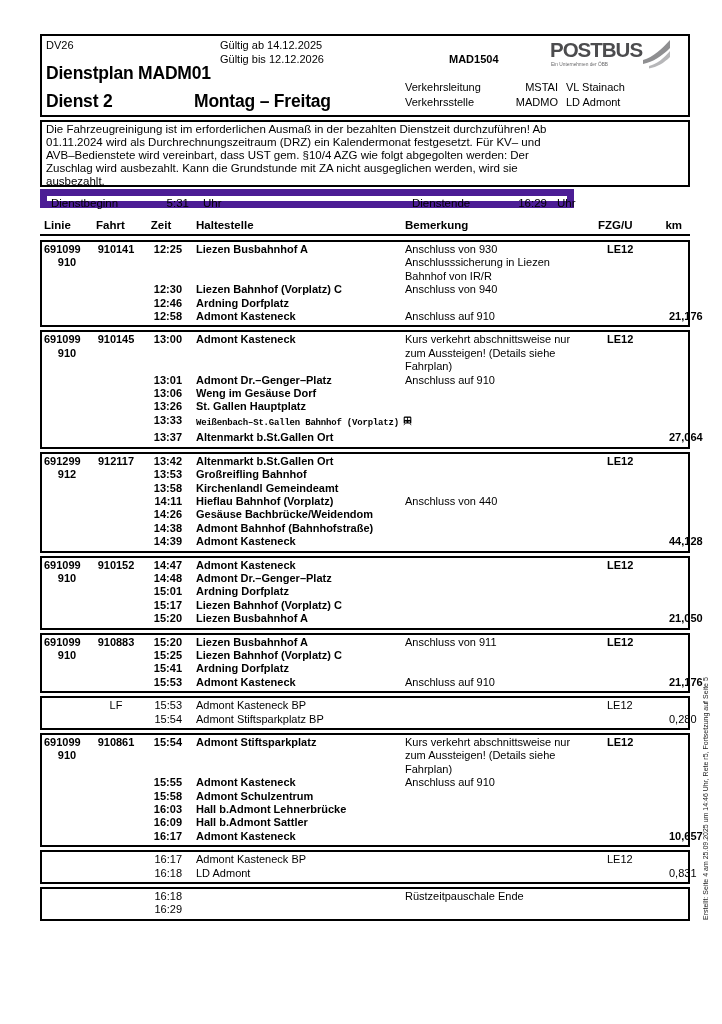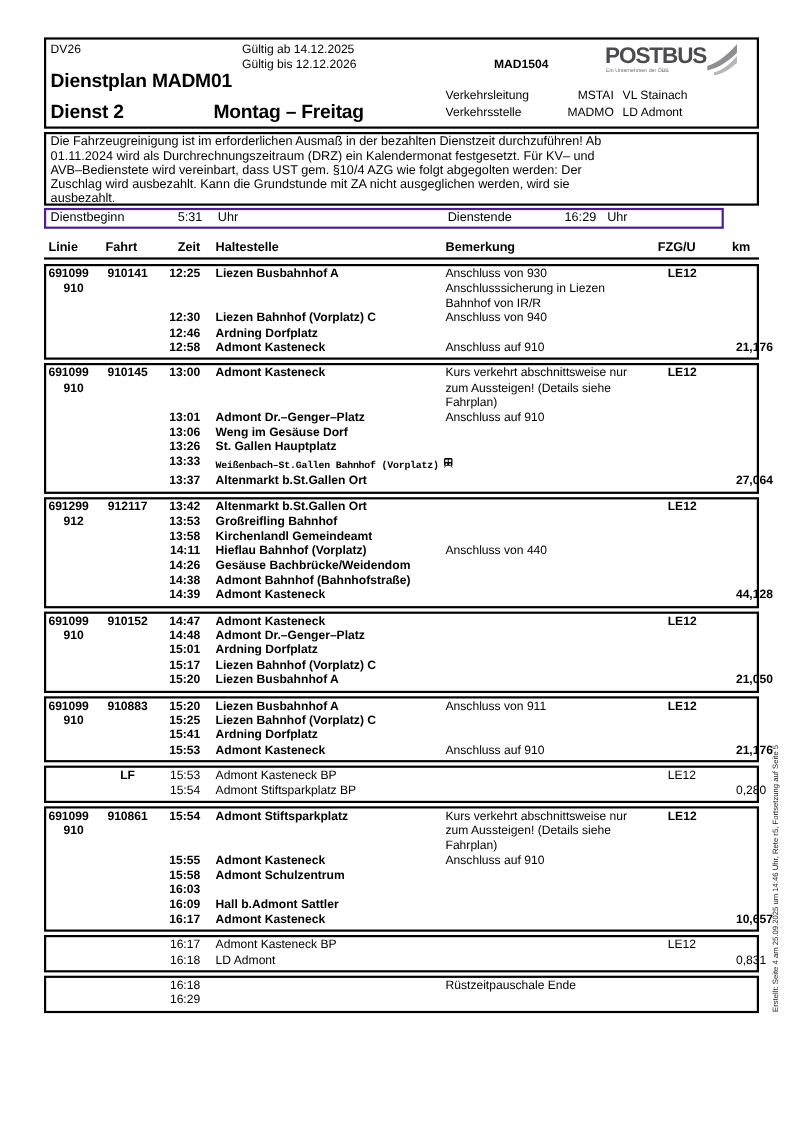--- a/index.html
+++ b/index.html
@@ -9,35 +9,35 @@
   .b{font-weight:bold;padding-left:44px;}
   
   .hdr-box{position:absolute;left:40px;top:34px;width:650px;height:83px;border:2px solid #000;}
   .hdr-box span, .hdr-box div{position:absolute;white-space:nowrap;}
   .fs11{font-size:11px;}
   .big{font-size:17.5px;font-weight:bold;letter-spacing:-0.2px;}
   
   .notice-box{position:absolute;left:40px;top:120px;width:650px;height:67px;border:2px solid #000;
       font-size:11.5px;line-height:12.9px;padding:1px 4px;white-space:pre-line;}
   
-  .duty-box{position:absolute;left:40px;top:189px;width:618px;height:19px;border:2px solid #4c1d95;font-size:11.5px;}
+  .duty-box{position:absolute;left:40px;top:189px;width:534px;height:19px;border:7px solid #4c1d95;font-size:11.5px;}
   .duty-box span{position:absolute;top:1px;white-space:nowrap;}
   
   .colhdr{position:absolute;left:40px;top:219px;width:650px;height:17px;border-bottom:2px solid #000;
       font-size:11.5px;font-weight:bold;}
   .colhdr span{position:absolute;top:0;white-space:nowrap;}
   
   .blocks{position:absolute;left:40px;top:240px;width:650px;}
   .block{position:relative;border:2px solid #000;margin-bottom:3px;padding:1px 0 2px 0;
       font-size:11px;line-height:13.4px;}
   .block.boldblk .linie,.block.boldblk .fahrt,.block.boldblk .zeit,.block.boldblk .halt,
   .block.boldblk .fzg,.block.boldblk .km{font-weight:bold;}
   .linie{position:absolute;left:2px;top:1px;width:46px;}
   .linie .l2{text-align:center;}
-  .fahrt{position:absolute;left:52px;top:1px;width:44px;text-align:center;font-weight:bold;}
+  .fahrt{position:absolute;left:52px;top:1px;width:44px;text-align:center;}
   .rows{width:100%;}
   .row{display:grid;grid-template-columns:140px 223px 202px 62px 1fr;align-items:start;}
   .zeit{text-align:right;}
   .halt{padding-left:14px;white-space:nowrap;}
   .halt.small{font-size:9px;letter-spacing:-0.2px;padding-top:2px;font-family:Liberation Mono, monospace;}
   .bem .bl{line-height:13.4px;}
   .bem .bld{font-weight:normal;}
   .km{text-align:right;padding-right:4px;}
   .train{display:inline-block;vertical-align:-1px;margin-left:3px;}
   
@@ -89,21 +89,21 @@
     <span style="left:100px;width:42px;text-align:right;">5:31</span>
     <span style="left:156px;">Uhr</span>
     <span style="left:365px;">Dienstende</span>
     <span style="left:455px;width:45px;text-align:right;">16:29</span>
     <span style="left:510px;">Uhr</span>
   </div>
 
   <div class="colhdr">
     <span style="left:4px;">Linie</span>
     <span style="left:56px;">Fahrt</span>
-    <span style="left:100px;width:42px;text-align:right;">Zeit</span>
+    <span style="left:100px;width:42px;text-align:center;">Zeit</span>
     <span style="left:156px;">Haltestelle</span>
     <span style="left:365px;">Bemerkung</span>
     <span style="left:558px;">FZG/U</span>
     <span style="left:600px;width:42px;text-align:right;">km</span>
   </div>
 
   <div class="blocks">
       <div class="block boldblk">
         <div class="linie">
           <div class="l1">691099</div>
@@ -410,20 +410,21 @@
           </div>
           <div class="row">
             <div class="zeit">15:58</div>
             <div class="halt">Admont Schulzentrum</div>
             <div class="bem"></div>
             <div class="fzg"></div>
             <div class="km"></div>
           </div>
           <div class="row">
             <div class="zeit">16:03</div>
+            <div class="halt">Hall b.Admont Lehnerbrücke</div>
             <div class="bem"></div>
             <div class="fzg"></div>
             <div class="km"></div>
           </div>
           <div class="row">
             <div class="zeit">16:09</div>
             <div class="halt">Hall b.Admont Sattler</div>
             <div class="bem"></div>
             <div class="fzg"></div>
             <div class="km"></div>

